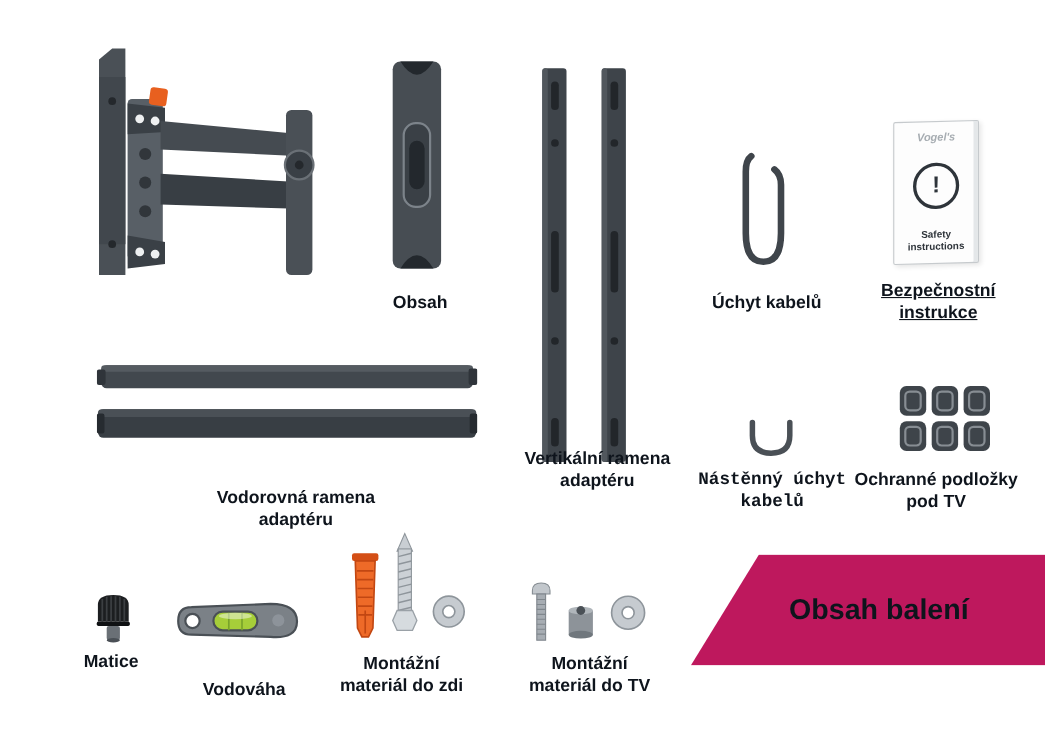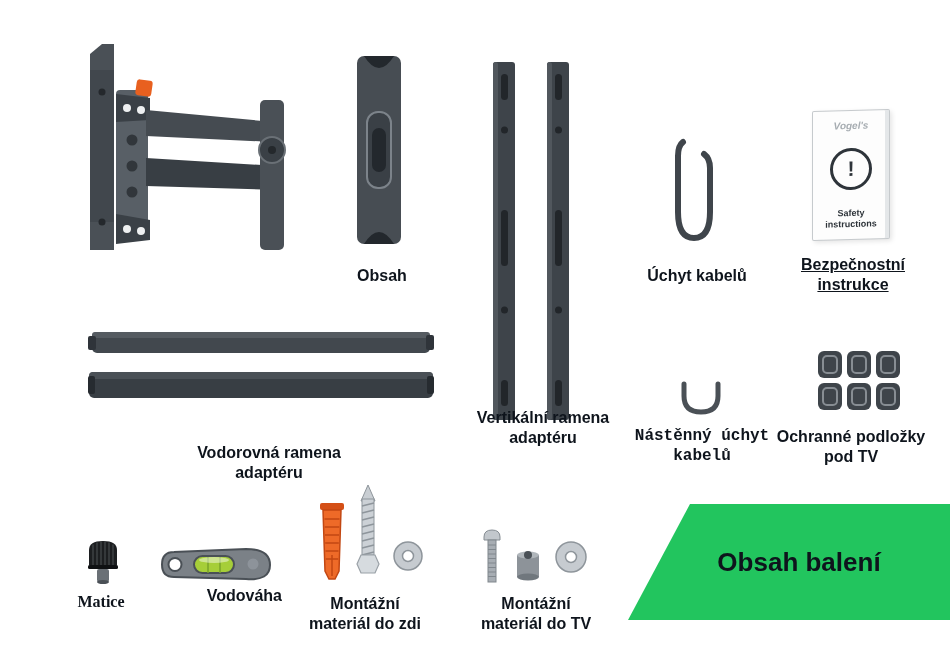--- a/index.html
+++ b/index.html
@@ -35,22 +35,22 @@
   .pads {
     position:absolute; left:818px; top:351px;
     display:grid; grid-template-columns:repeat(3,24px); grid-auto-rows:27px; gap:5px;
   }
   .pad { background:#3e444a; border-radius:6px; position:relative; }
   .pad-inner {
     position:absolute; inset:4px; border:2.5px solid #878d93; border-radius:5px;
   }
   
   .banner {
-    position:absolute; left:628px; top:504px; width:322px; height:116px;
-    background:#22c55e;
+    position:absolute; left:628px; top:504px; width:322px; height:101px;
+    background:#be185d;
     clip-path:polygon(62px 0, 100% 0, 100% 100%, 0 100%);
     display:flex; align-items:center;
   }
   .banner-text {
     width:100%; text-align:center; font-weight:bold; font-size:26px;
     color:#0e141c; line-height:1.18; padding-left:20px;
   }
 </style>
 </head>
 <body>
@@ -237,22 +237,22 @@
   <div class="label" style="left:773px; top:255px; width:160px;text-decoration:underline;">Bezpečnostní
 instrukce</div>
   <div class="label" style="left:149px; top:443px; width:240px;">Vodorovná ramena
 adaptéru</div>
   <div class="label" style="left:423px; top:408px; width:240px;">Vertikální ramena
 adaptéru</div>
   <div class="label" style="left:612px; top:427px; width:180px;font-family:Liberation Mono, monospace;">Nástěnný úchyt
 kabelů</div>
   <div class="label" style="left:756px; top:427px; width:190px;">Ochranné podložky
 pod TV</div>
-  <div class="label" style="left:41px; top:592px; width:120px;font-family:Liberation Serif, serif;">Matice</div>
-  <div class="label" style="left:162px; top:586px; width:120px;text-align:right;">Vodováha</div>
+  <div class="label" style="left:41px; top:592px; width:120px;">Matice</div>
+  <div class="label" style="left:162px; top:618px; width:120px;">Vodováha</div>
   <div class="label" style="left:285px; top:594px; width:160px;">Montážní
 materiál do zdi</div>
   <div class="label" style="left:456px; top:594px; width:160px;">Montážní
 materiál do TV</div>
 
   <div class="banner">
     <div class="banner-text">
       <div>Obsah balení</div>
     </div>
   </div>

